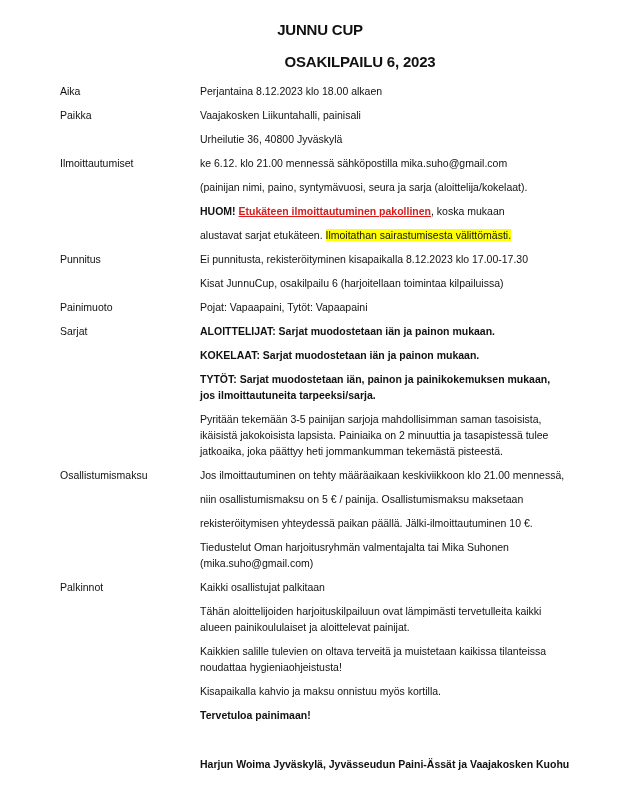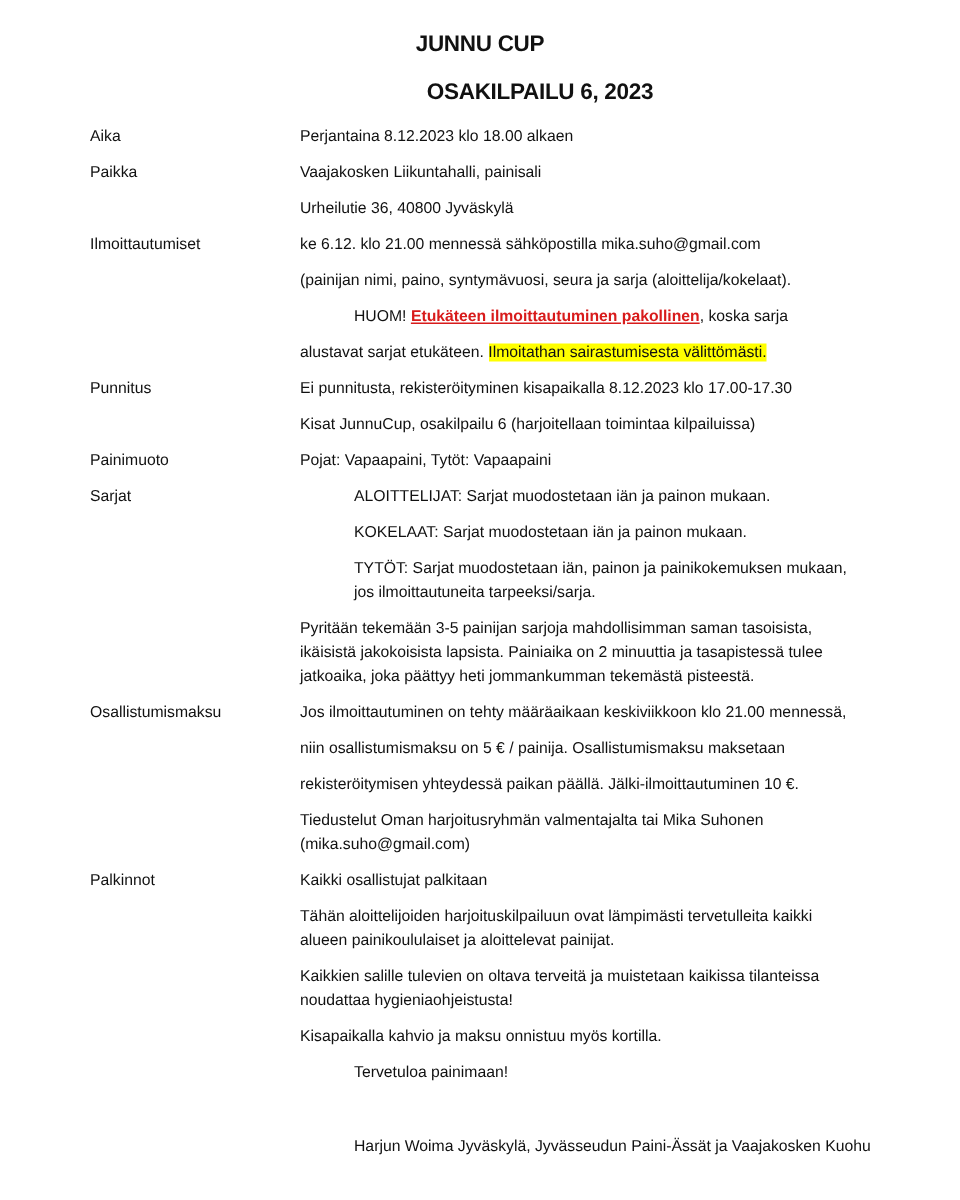--- a/index.html
+++ b/index.html
@@ -11,21 +11,21 @@
   }
   .page { position: relative; width: 640px; height: 800px; }
   .title1, .title2 {
     position: absolute; left: 0; width: 640px; text-align: center;
     font-weight: bold; font-size: 15px; letter-spacing: -0.2px;
   }
   .title1 { top: 21px; }
   .title2 { top: 53px; padding-left: 40px; }
   .lbl { position: absolute; left: 60px; font-weight: normal; }
   .val { position: absolute; left: 200px; white-space: nowrap; }
-  .b { font-weight: normal; margin-left: 36px; }
+  .b { font-weight: bold; }
   .red { color: #d81b1b; font-weight: bold; text-decoration: underline; }
   .hl { background: #ffff00; }
 </style>
 </head>
 <body>
 
 <div class="page">
   <div class="title1">JUNNU CUP</div>
   <div class="title2">OSAKILPAILU 6, 2023</div>
 
@@ -34,21 +34,21 @@
 
   <div class="lbl" style="top:109px">Paikka</div>
   <div class="val" style="top:109px">Vaajakosken Liikuntahalli, painisali</div>
   <div class="val" style="top:133px">Urheilutie 36, 40800 Jyväskylä</div>
 
   <div class="lbl" style="top:157px">Ilmoittautumiset</div>
   <div class="val" style="top:157px">ke 6.12. klo 21.00 mennessä sähköpostilla mika.suho@gmail.com</div>
   <div class="val" style="top:181px">(painijan nimi, paino, syntymävuosi, seura ja sarja (aloittelija/kokelaat).</div>
   <div class="val" style="top:205px">
     <span class="b">HUOM!</span>
-    <span class="red">Etukäteen ilmoittautuminen pakollinen</span><span>, koska sarja</span>
+    <span class="red">Etukäteen ilmoittautuminen pakollinen</span><span>, koska mukaan</span>
   </div>
   <div class="val" style="top:229px">
     <span>alustavat sarjat etukäteen. </span><span class="hl">Ilmoitathan sairastumisesta välittömästi.</span>
   </div>
 
   <div class="lbl" style="top:253px">Punnitus</div>
   <div class="val" style="top:253px">Ei punnitusta, rekisteröityminen kisapaikalla 8.12.2023 klo 17.00-17.30</div>
   <div class="val" style="top:277px">Kisat JunnuCup, osakilpailu 6 (harjoitellaan toimintaa kilpailuissa)</div>
 
   <div class="lbl" style="top:301px">Painimuoto</div>

